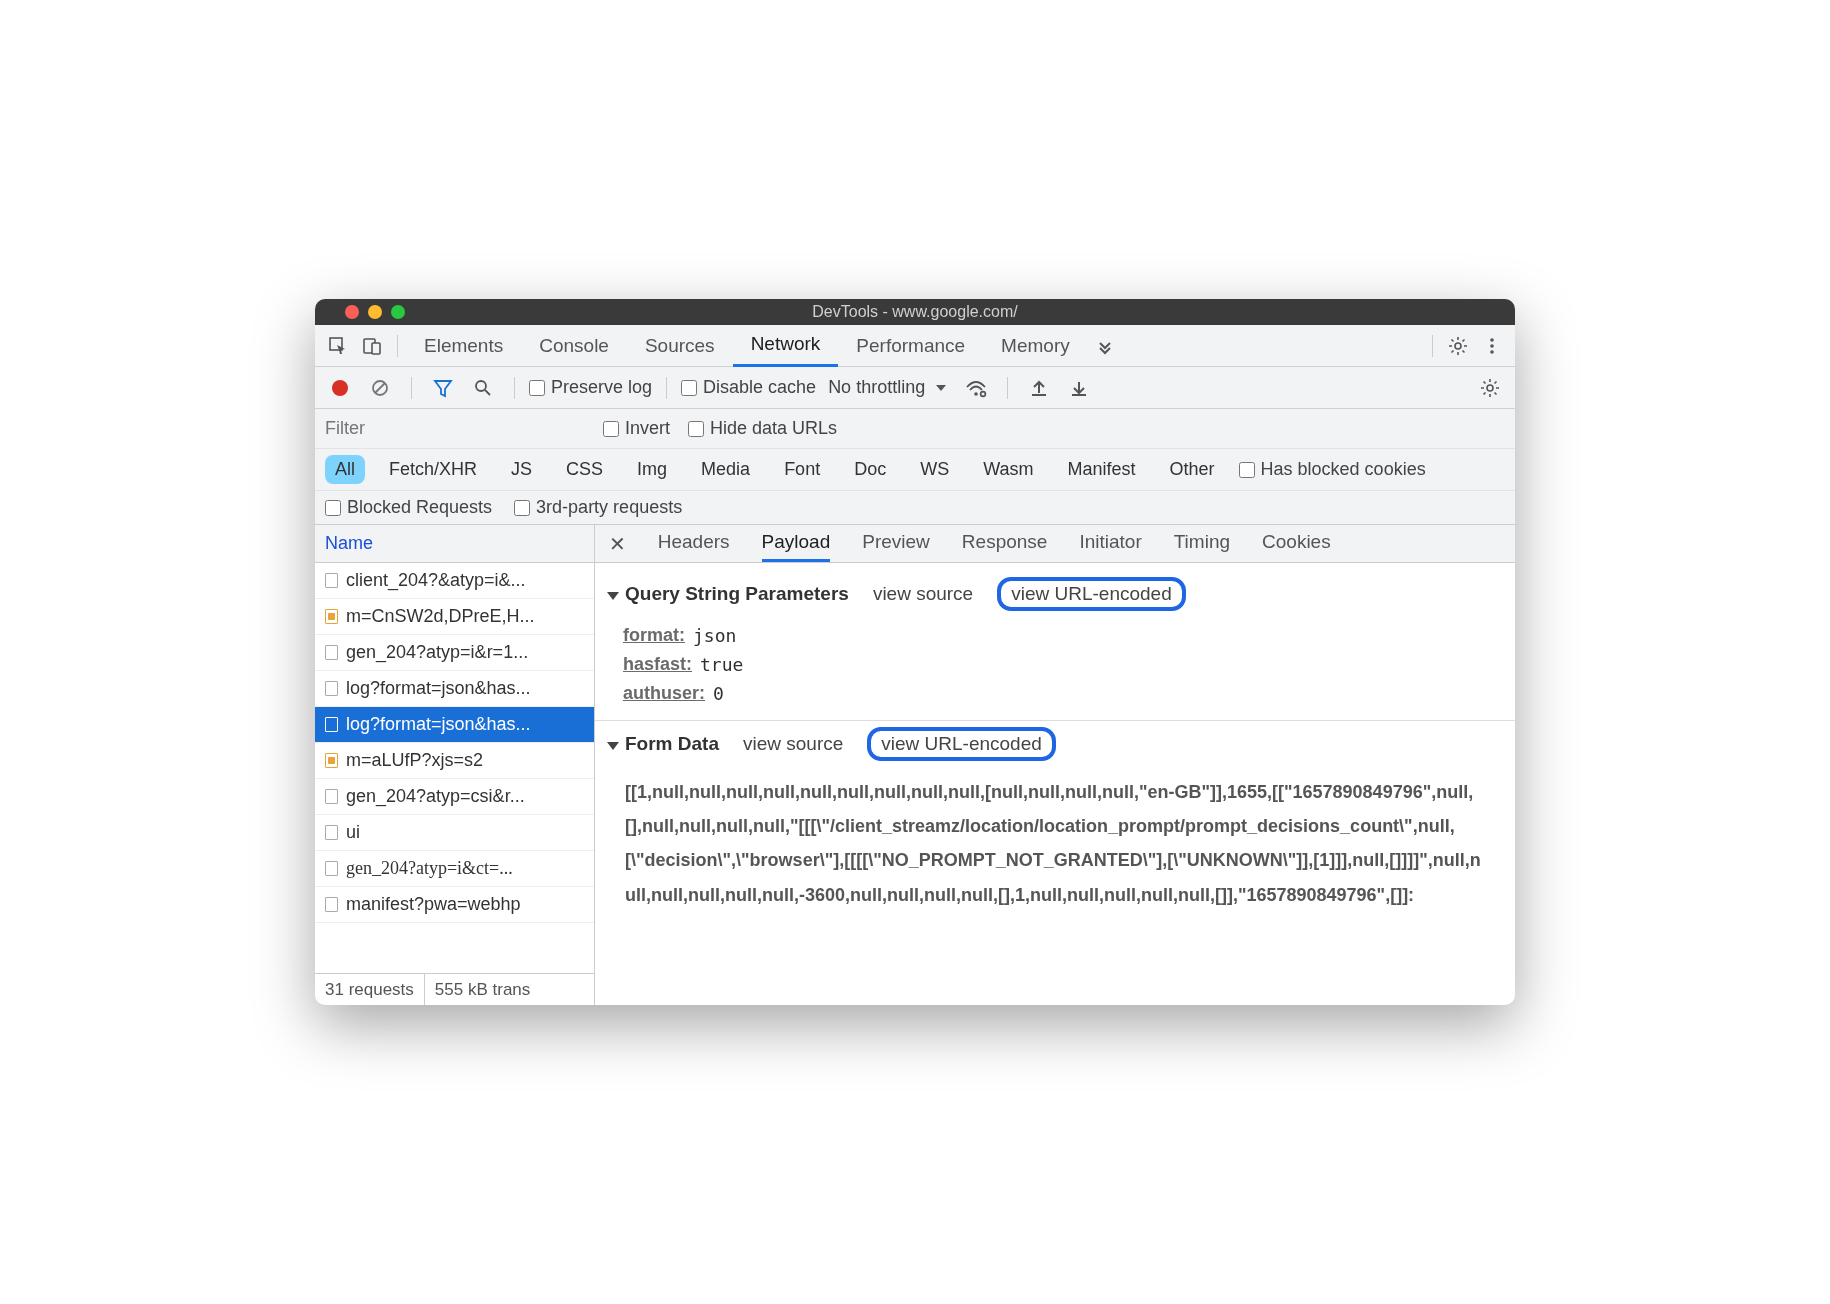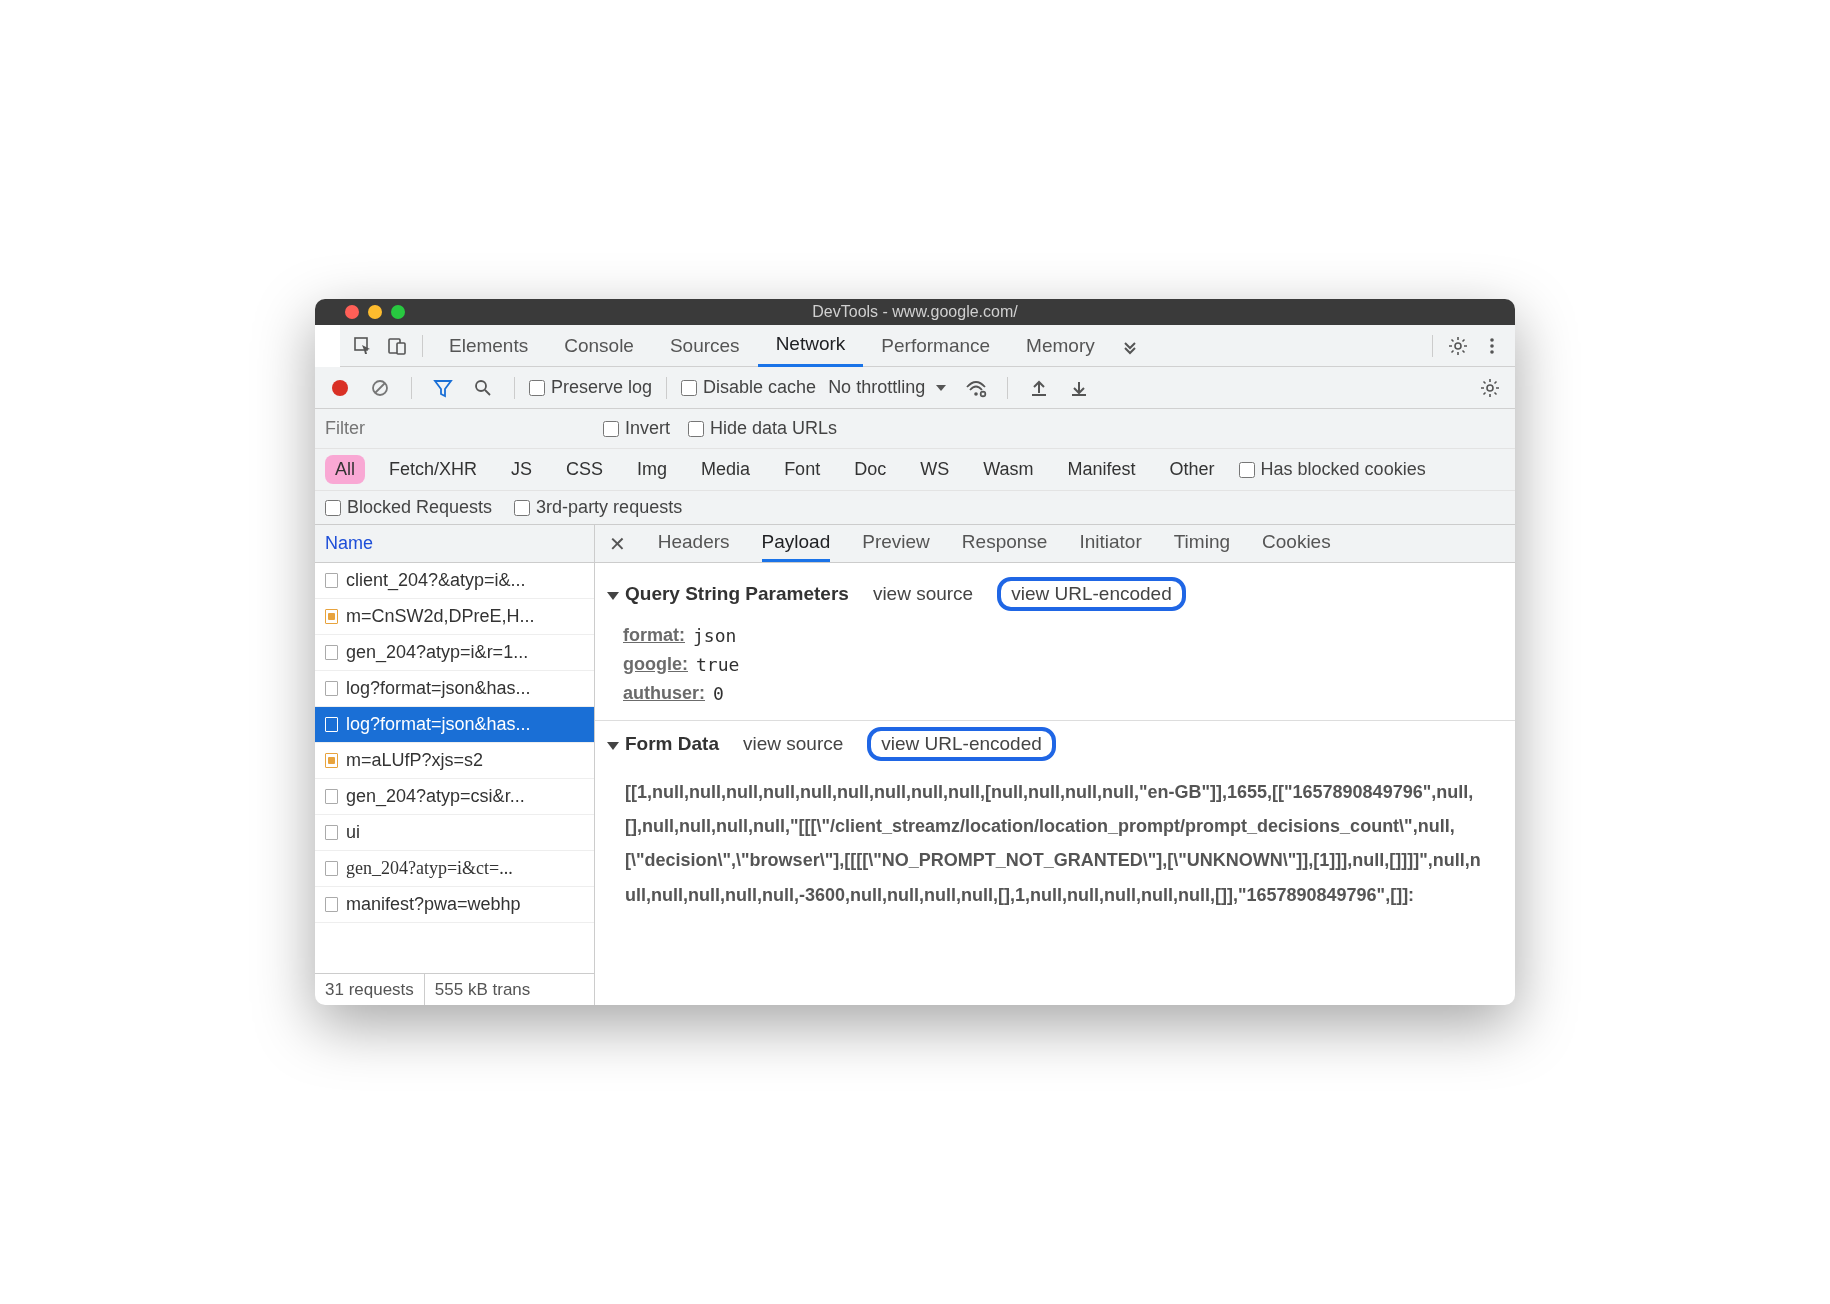--- a/index.html
+++ b/index.html
@@ -33,21 +33,20 @@
 .tl.green { background: #28c840; }
 .titlebar-title {
   position: absolute; left: 0; right: 0; text-align: center;
   color: #d0d0d0; font-size: 16px; font-weight: 500;
   pointer-events: none;
 }
 .tabs-row {
   display: flex; align-items: center; height: 42px;
   border-bottom: 1px solid #d0d0d0; padding: 12px 6px;
   background: #f1f3f4;
-  margin-left: 25px;
 }
 .tab-btn {
   padding: 0 18px; height: 42px; display: flex; align-items: center;
   color: #555; font-size: 19px; cursor: pointer;
 }
 .tab-btn.active { color: #202124; border-bottom: 3px solid #1a73e8; font-weight: 500; }
 .icon-btn { width: 34px; height: 34px; display: inline-flex; align-items: center; justify-content: center; color: #555; cursor: pointer; }
 .sep { width: 1px; height: 22px; background: #ccc; margin: 0 8px; }
 .toolbar {
   display: flex; align-items: center; height: 42px;
@@ -65,21 +64,21 @@
 .filter-input {
   border: none; background: transparent; font-size: 18px; color: #888;
   width: 260px; outline: none;
 }
 .type-row {
   display: flex; align-items: center; flex-wrap: wrap; padding: 6px 10px;
   gap: 14px; background: #f1f3f4; border-bottom: 1px solid #e3e3e3;
   font-size: 18px; color: #333;
 }
 .type-pill { padding: 4px 10px; border-radius: 8px; cursor: pointer; }
-.type-pill.active { background: #f9a8d4; }
+.type-pill.active { background: #7dd3fc; }
 .third-row {
   display: flex; align-items: center; padding: 6px 10px; gap: 22px;
   background: #f1f3f4; border-bottom: 1px solid #ccc;
   font-size: 18px; color: #333;
 }
 .main { display: flex; height: 480px; }
 .sidebar {
   width: 280px; border-right: 1px solid #ccc; display: flex; flex-direction: column;
 }
 .side-header {
@@ -379,21 +378,21 @@
           <span><span class="tri"></span><span class="sec-title">Query String Parameters</span></span>
           <span class="link-plain">view source</span>
           <span class="highlight-box"><span>view URL-encoded</span></span>
         </div>
         <div class="params" id="query-params">
             <div class="param-row">
               <span class="param-key">format:</span>
               <span class="param-val">json</span>
             </div>
             <div class="param-row">
-              <span class="param-key">google:</span>
+              <span class="param-key">hasfast:</span>
               <span class="param-val">true</span>
             </div>
             <div class="param-row">
               <span class="param-key">authuser:</span>
               <span class="param-val">0</span>
             </div>
           </div>
 
         <div class="section-head">
           <span><span class="tri"></span><span class="sec-title">Form Data</span></span>

